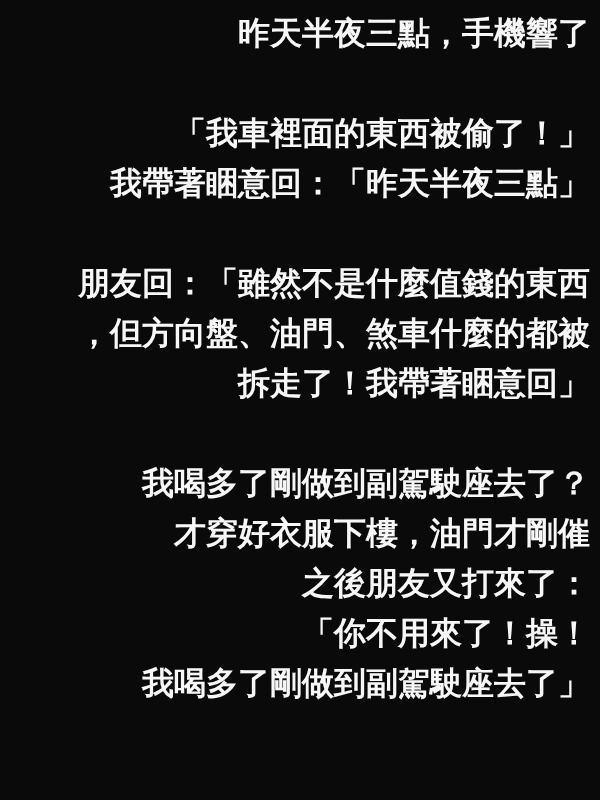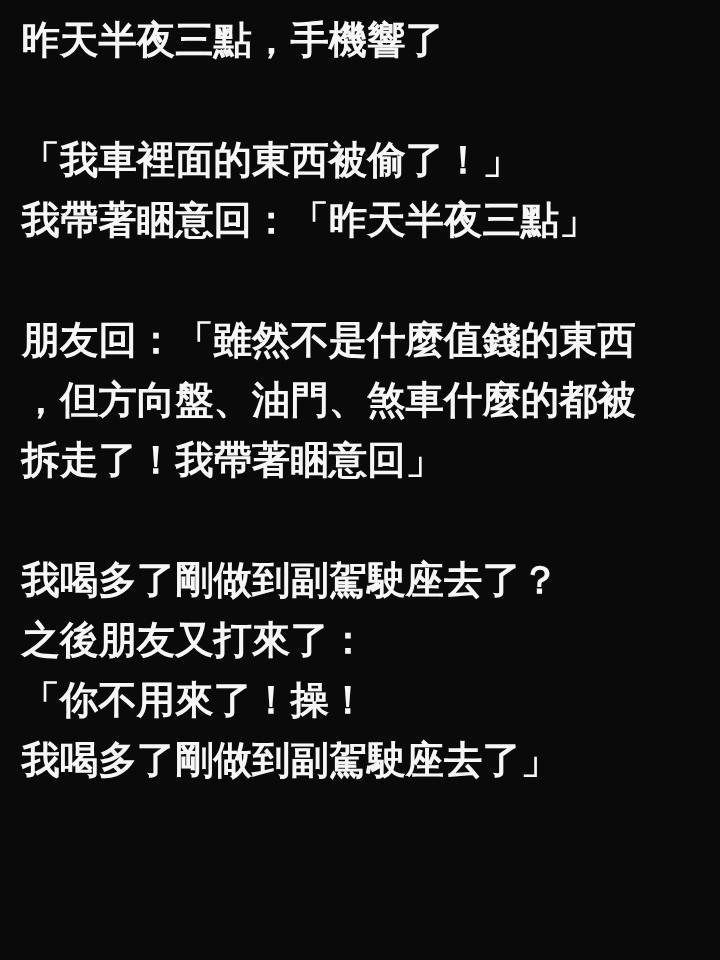--- a/index.html
+++ b/index.html
@@ -22,32 +22,34 @@
   .story-line {
     height: 50px;
     line-height: 50px;
     font-family: "Liberation Serif", "DejaVu Serif", serif;
     font-weight: bold;
     font-size: 32px;
     color: #f7f7f7;
     letter-spacing: 0px;
     white-space: nowrap;
     text-rendering: optimizeLegibility;
+    text-align: right;
   }
 </style>
 </head>
 <body>
 
 <div class="story-canvas" lang="zh-Hant">
   <div class="story-line">昨天半夜三點，手機響了</div>
   <div class="story-line"></div>
   <div class="story-line">「我車裡面的東西被偷了！」</div>
   <div class="story-line">我帶著睏意回：「昨天半夜三點」</div>
   <div class="story-line"></div>
   <div class="story-line">朋友回：「雖然不是什麼值錢的東西</div>
   <div class="story-line">，但方向盤、油門、煞車什麼的都被</div>
   <div class="story-line">拆走了！我帶著睏意回」</div>
   <div class="story-line"></div>
   <div class="story-line">我喝多了剛做到副駕駛座去了？</div>
+  <div class="story-line">才穿好衣服下樓，油門才剛催</div>
   <div class="story-line">之後朋友又打來了：</div>
   <div class="story-line">「你不用來了！操！</div>
   <div class="story-line">我喝多了剛做到副駕駛座去了」</div>
 </div>
 
 </body></html>

